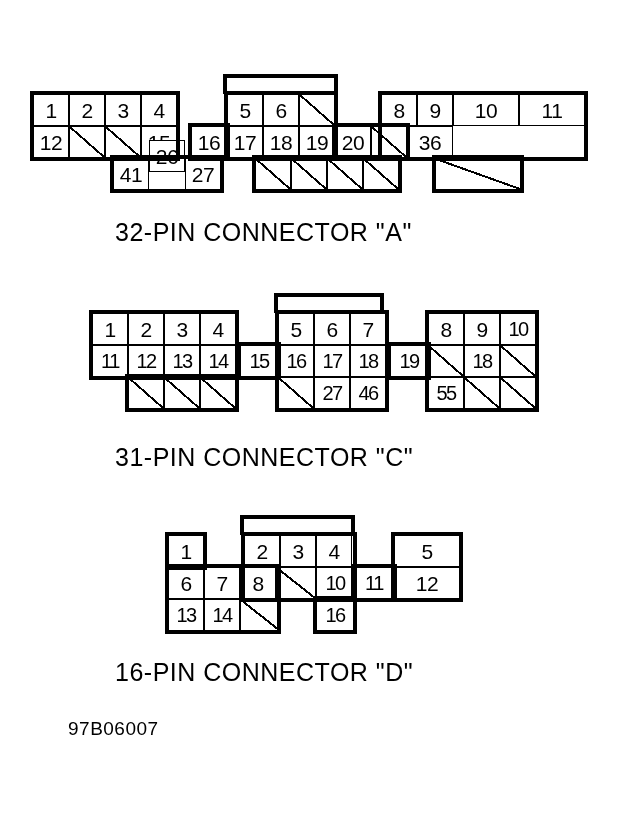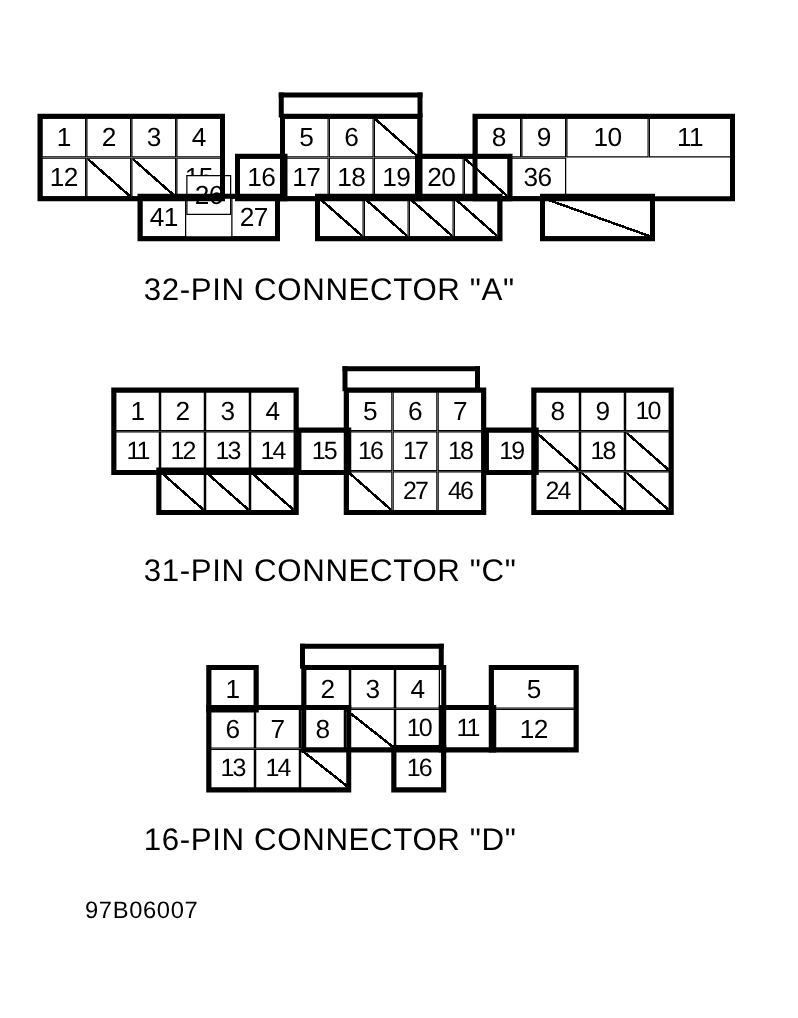--- a/index.html
+++ b/index.html
@@ -158,21 +158,21 @@
     <div class="cell diag" style="left:428px; top:345px; width:36px; height:32px;"></div>
     <div class="cell narrowtext" style="left:464px; top:345px; width:36px; height:32px;">18</div>
     <div class="cell diag" style="left:500px; top:345px; width:36px; height:32px;"></div>
 
     <div class="cell diag" style="left:128px; top:377px; width:36px; height:32px;"></div>
     <div class="cell diag" style="left:164px; top:377px; width:36px; height:32px;"></div>
     <div class="cell diag" style="left:200px; top:377px; width:36px; height:32px;"></div>
     <div class="cell diag" style="left:278px; top:377px; width:36px; height:32px;"></div>
     <div class="cell narrowtext" style="left:314px; top:377px; width:36px; height:32px;">27</div>
     <div class="cell narrowtext" style="left:350px; top:377px; width:36px; height:32px;">46</div>
-    <div class="cell narrowtext" style="left:428px; top:377px; width:36px; height:32px;">24</div>
+    <div class="cell narrowtext" style="left:428px; top:377px; width:36px; height:32px;">55</div>
     <div class="cell diag" style="left:464px; top:377px; width:36px; height:32px;"></div>
     <div class="cell diag" style="left:500px; top:377px; width:36px; height:32px;"></div>
 
     <div class="outline" style="left:89px; top:310px; width:150px; height:70px;"></div>
     <div class="outline" style="left:125px; top:374px; width:114px; height:38px;"></div>
     <div class="outline" style="left:237px; top:342px; width:44px; height:38px;"></div>
     <div class="outline" style="left:275px; top:310px; width:114px; height:102px;"></div>
     <div class="outline" style="left:387px; top:342px; width:44px; height:38px;"></div>
     <div class="outline" style="left:425px; top:310px; width:114px; height:102px;"></div>
 

